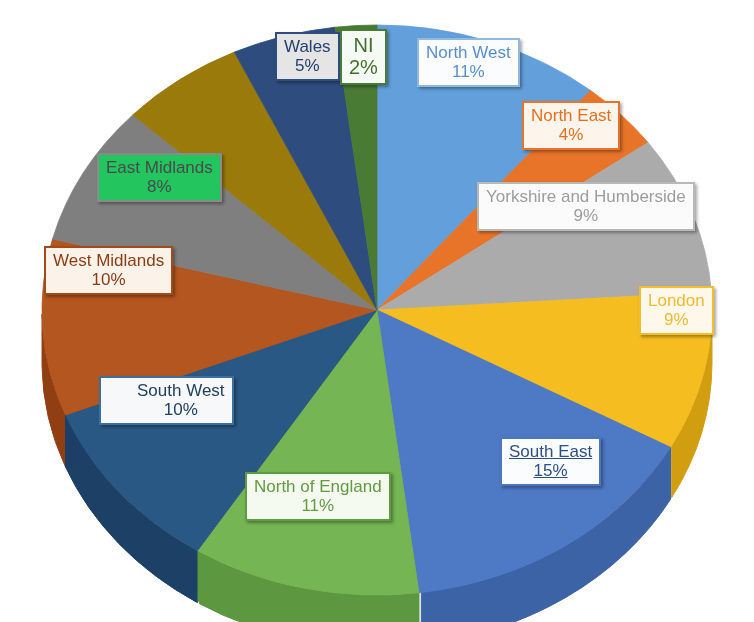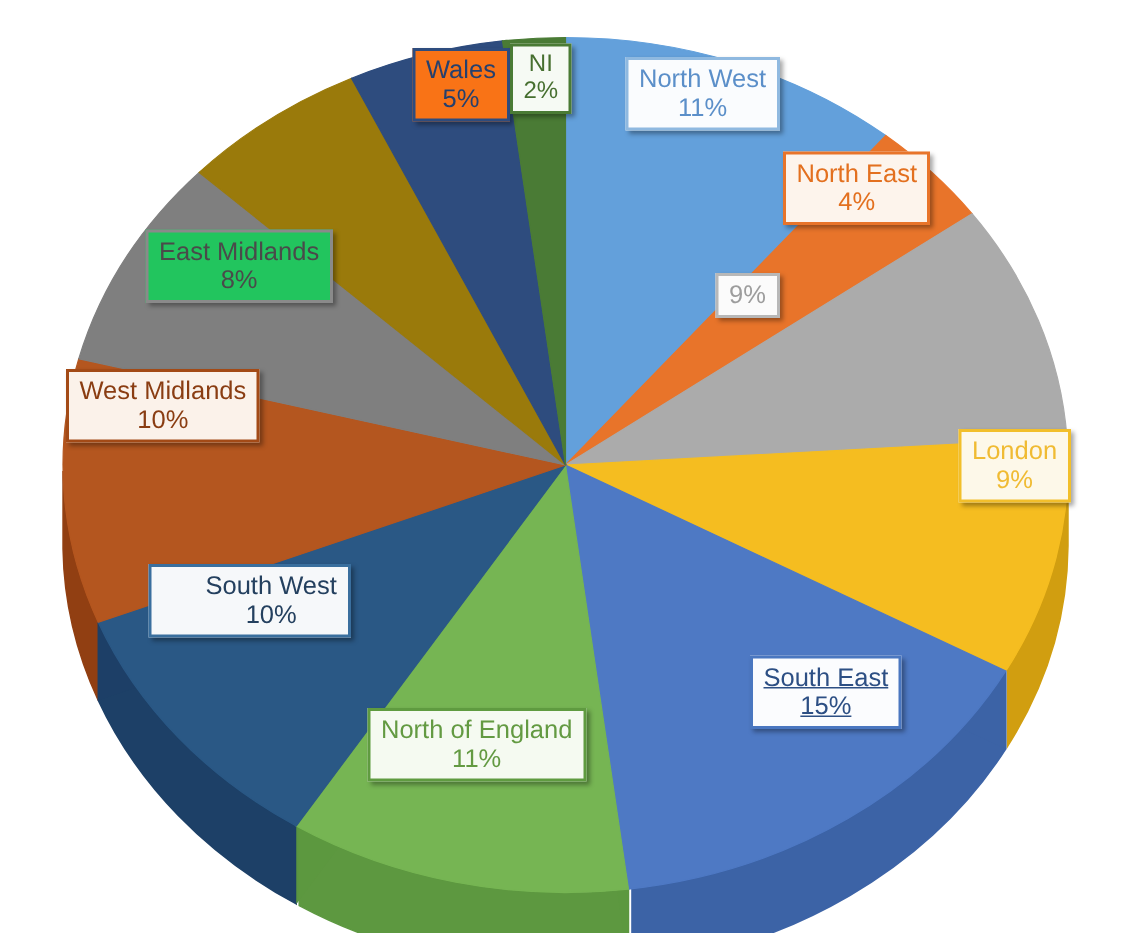--- a/index.html
+++ b/index.html
@@ -40,21 +40,21 @@
     font-size: 17px;
     font-weight: normal;
   }
   .callout .pct {
     display: block;
     font-size: 17px;
     font-weight: normal;
   }
   .callout.small .lbl,
   .callout.small .pct {
-    font-size: 16px;
+    font-size: 20px;
   }
 </style>
 </head>
 <body>
 
 <div id="chart-root">
 
   <svg id="pie-svg" width="754" height="622" viewBox="0 0 754 622">
     <g id="pie-sides">
         <path d="M 65.52487722743575 414.91549751513315
@@ -111,20 +111,21 @@
     <span class="lbl">North West</span>
     <span class="pct">11%</span>
   </div>
 
   <div class="callout" id="co-1" style="left: 522px; top: 101px; color: rgb(227, 112, 31); border-color: rgb(232, 116, 42); background: rgb(253, 244, 236);">
     <span class="lbl">North East</span>
     <span class="pct">4%</span>
   </div>
 
   <div class="callout" id="co-2" style="left: 477px; top: 182px; color: rgb(157, 157, 157); border-color: rgb(184, 184, 184); background: rgb(251, 251, 251);">
+    <span class="lbl">Yorkshire and Humberside</span>
     <span class="pct">9%</span>
   </div>
 
   <div class="callout" id="co-3" style="left: 639px; top: 286px; color: rgb(240, 187, 51); border-color: rgb(242, 191, 43); background: rgb(253, 248, 233);">
     <span class="lbl">London</span>
     <span class="pct">9%</span>
   </div>
 
   <div class="callout" id="co-4" style="left: 500px; top: 437px; color: rgb(45, 79, 132); border-color: rgb(74, 119, 192); background: rgb(251, 252, 254); text-decoration: underline;">
     <span class="lbl">South East</span>
@@ -145,21 +146,21 @@
     <span class="lbl">West Midlands</span>
     <span class="pct">10%</span>
   </div>
 
   <div class="callout" id="co-8" style="left: 97px; top: 139px; color: rgb(74, 74, 74); border-color: rgb(138, 138, 138); background: #22c55e; margin-top: 14px;">
     <span class="lbl">East Midlands</span>
     <span class="pct">8%</span>
   </div>
 
 
-  <div class="callout" id="co-10" style="left: 275px; top: 32px; color: rgb(37, 64, 110); border-color: rgb(46, 76, 126); background: #f97316;">
+  <div class="callout" id="co-10" style="left: 275px; top: 32px; color: rgb(37, 64, 110); border-color: rgb(46, 76, 126); background: #e5e5e5;">
     <span class="lbl">Wales</span>
     <span class="pct">5%</span>
   </div>
 
   <div class="callout small" id="co-11" style="left: 340px; top: 29px; color: rgb(70, 111, 47); border-color: rgb(74, 123, 53); background: rgb(246, 250, 244);">
     <span class="lbl">NI</span>
     <span class="pct">2%</span>
   </div>
 
 </div>

